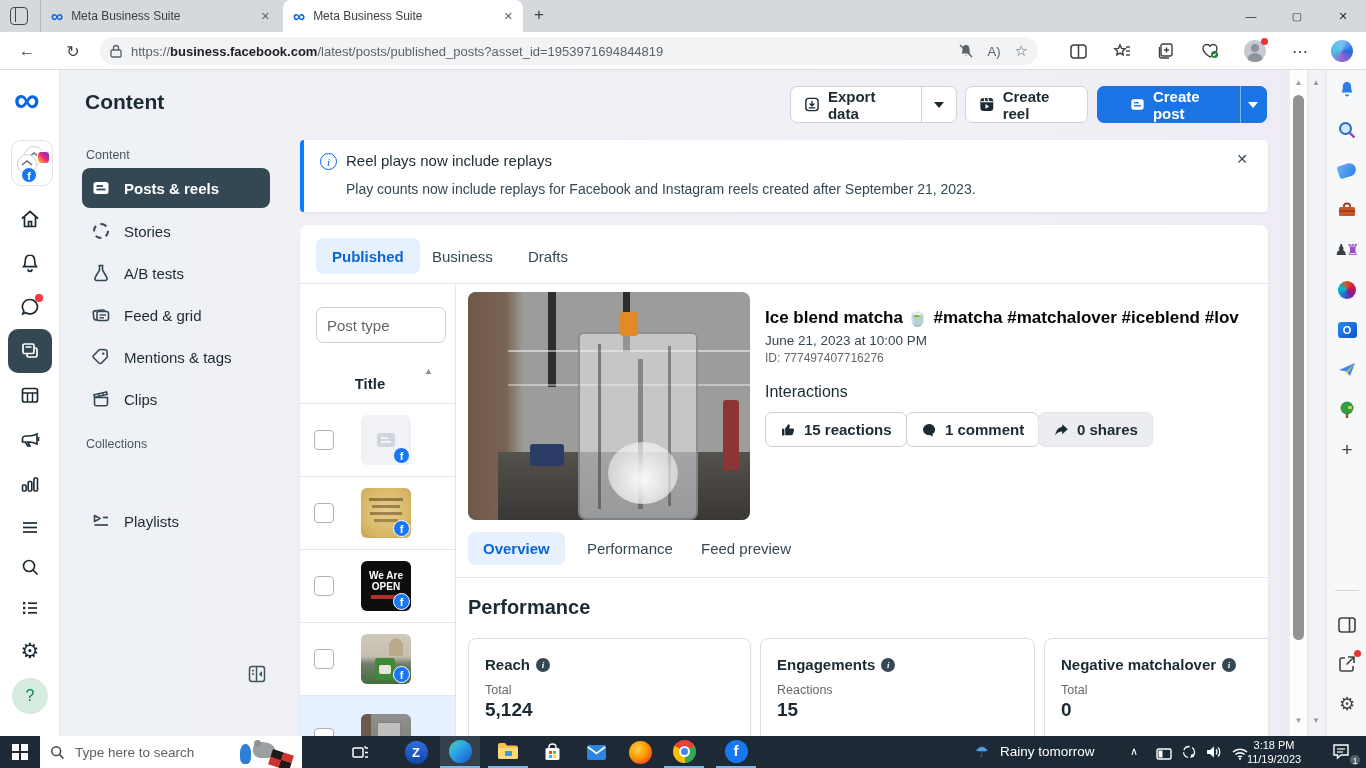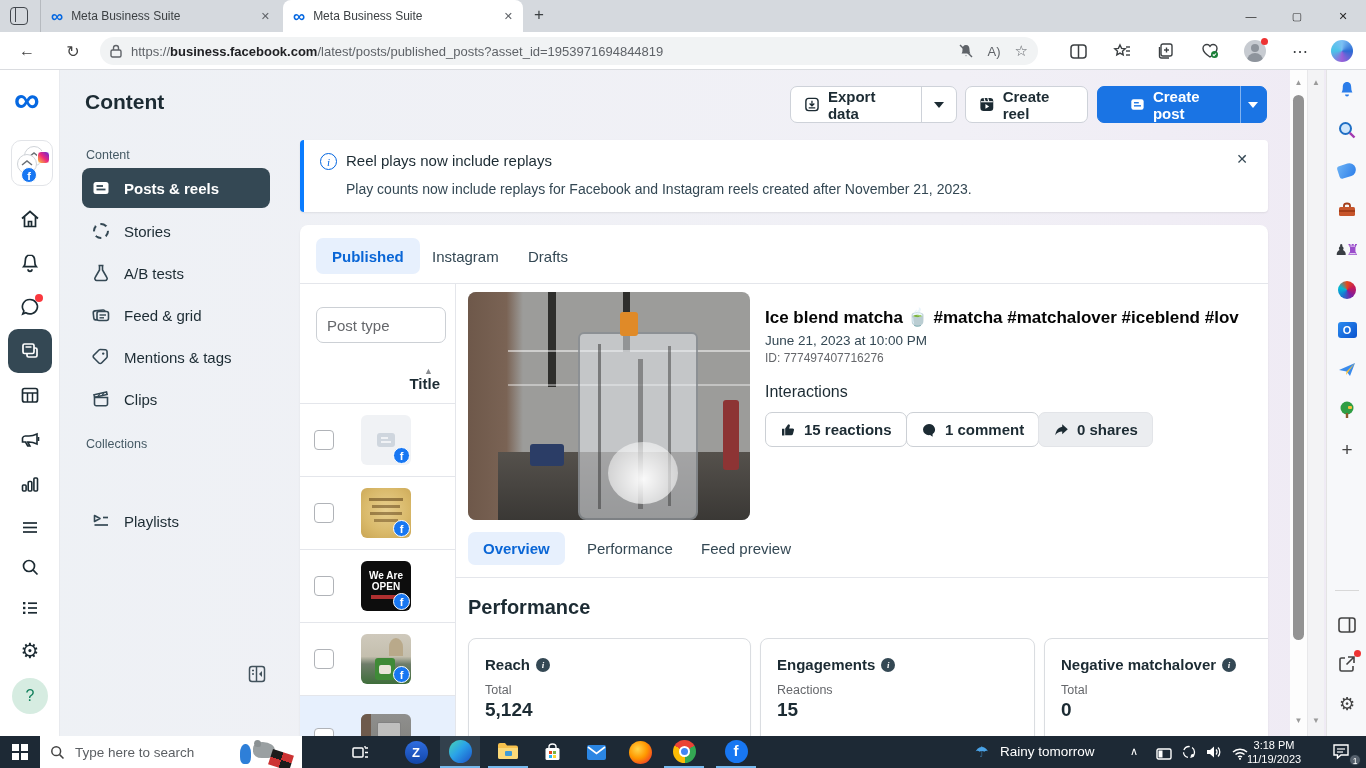--- a/index.html
+++ b/index.html
@@ -55,21 +55,21 @@
   .bannerbody { position:absolute; left:42px; top:41px; font-size:14px; color:#344854; }
   .bannerx { position:absolute; right:20px; top:11px; font-size:14px; color:#344854; }
 
   .card { position:absolute; left:300px; top:155px; width:968px; height:511px; background:#fff; border-radius:8px 8px 0 0; box-shadow:0 1px 2px rgba(0,0,0,.08); overflow:hidden; }
   .toptab { position:absolute; top:13px; height:36px; display:flex; align-items:center; justify-content:center; font-size:15px; color:#344854; border-radius:7px; padding:0 16px; }
   .toptab.sel { background:#e7f0fd; color:#0a66d6; font-weight:bold; }
   .hdiv { position:absolute; left:0; width:968px; height:1px; background:#e4e6eb; }
   .vdiv { position:absolute; top:58px; left:155px; width:1px; height:453px; background:#e4e6eb; }
 
   .posttype { position:absolute; left:16px; top:82px; width:130px; height:36px; border:1px solid #ccd0d5; border-radius:7px; display:flex; align-items:center; padding:0 10px; font-size:15px; color:#65676b; background:#fff; }
-  .coltitle { position:absolute; left:0; top:150px; width:140px; text-align:right; font-size:15px; font-weight:bold; color:#1c2b33; }
+  .coltitle { position:absolute; left:0; top:150px; width:140px; text-align:center; font-size:15px; font-weight:bold; color:#1c2b33; }
   .sortarrow { position:absolute; left:124px; top:141px; font-size:9px; color:#8a8d91; }
   .lrow { position:absolute; left:0; width:155px; height:73px; border-top:1px solid #e4e6eb; }
   .lrow.sel { background:#e7f0fd; }
   .cbx { position:absolute; left:14px; top:26px; width:20px; height:20px; border:1px solid #b0b3b8; border-radius:4px; background:#fff; }
   .thumb { position:absolute; left:61px; top:11px; width:50px; height:50px; border-radius:6px; overflow:hidden; }
   .fbbadge { position:absolute; width:17px; height:17px; border-radius:50%; background:#1877f2; color:#fff; font-size:11px; font-weight:bold; display:flex; align-items:center; justify-content:center; border:1.5px solid #fff; }
 
   .postimg { position:absolute; left:168px; top:67px; width:282px; height:228px; border-radius:8px; overflow:hidden; background:#9c9c9a; }
   .dtitle { position:absolute; left:465px; top:82px; width:500px; font-size:17px; font-weight:bold; color:#050505; white-space:nowrap; overflow:hidden; }
   .ddate { position:absolute; left:465px; top:108px; font-size:13.5px; color:#344854; }
@@ -364,30 +364,30 @@
       <span class="ddseg" style="border-left:1px solid rgba(255,255,255,.45);height:37px;width:30px;margin-left:6px;">
           <svg width="10" height="6" viewBox="0 0 10 6">
             <path d="M0 0 L5 6 L10 0 Z" fill="#fff"></path>
           </svg>
         </span>
     </div>
 
     <div class="banner">
       <div class="infocirc">i</div>
       <div class="bannertitle">Reel plays now include replays</div>
-      <div class="bannerbody">Play counts now include replays for Facebook and Instagram reels created after November 21, 2023.</div>
+      <div class="bannerbody">Play counts now include replays for Facebook and Instagram reels created after September 21, 2023.</div>
       <div class="bannerx">✕</div>
     </div>
 
     <div class="card">
       <div class="toptab sel" style="left:16px;">
           <span>Published</span>
         </div>
       <div class="toptab" style="left:116px;">
-          <span>Instagram</span>
+          <span>Business</span>
         </div>
       <div class="toptab" style="left:212px;">
           <span>Drafts</span>
         </div>
       <div class="hdiv" style="top:58px;"></div>
       <div class="vdiv"></div>
 
       <div class="posttype">
           <span>Post type</span>
         </div>

